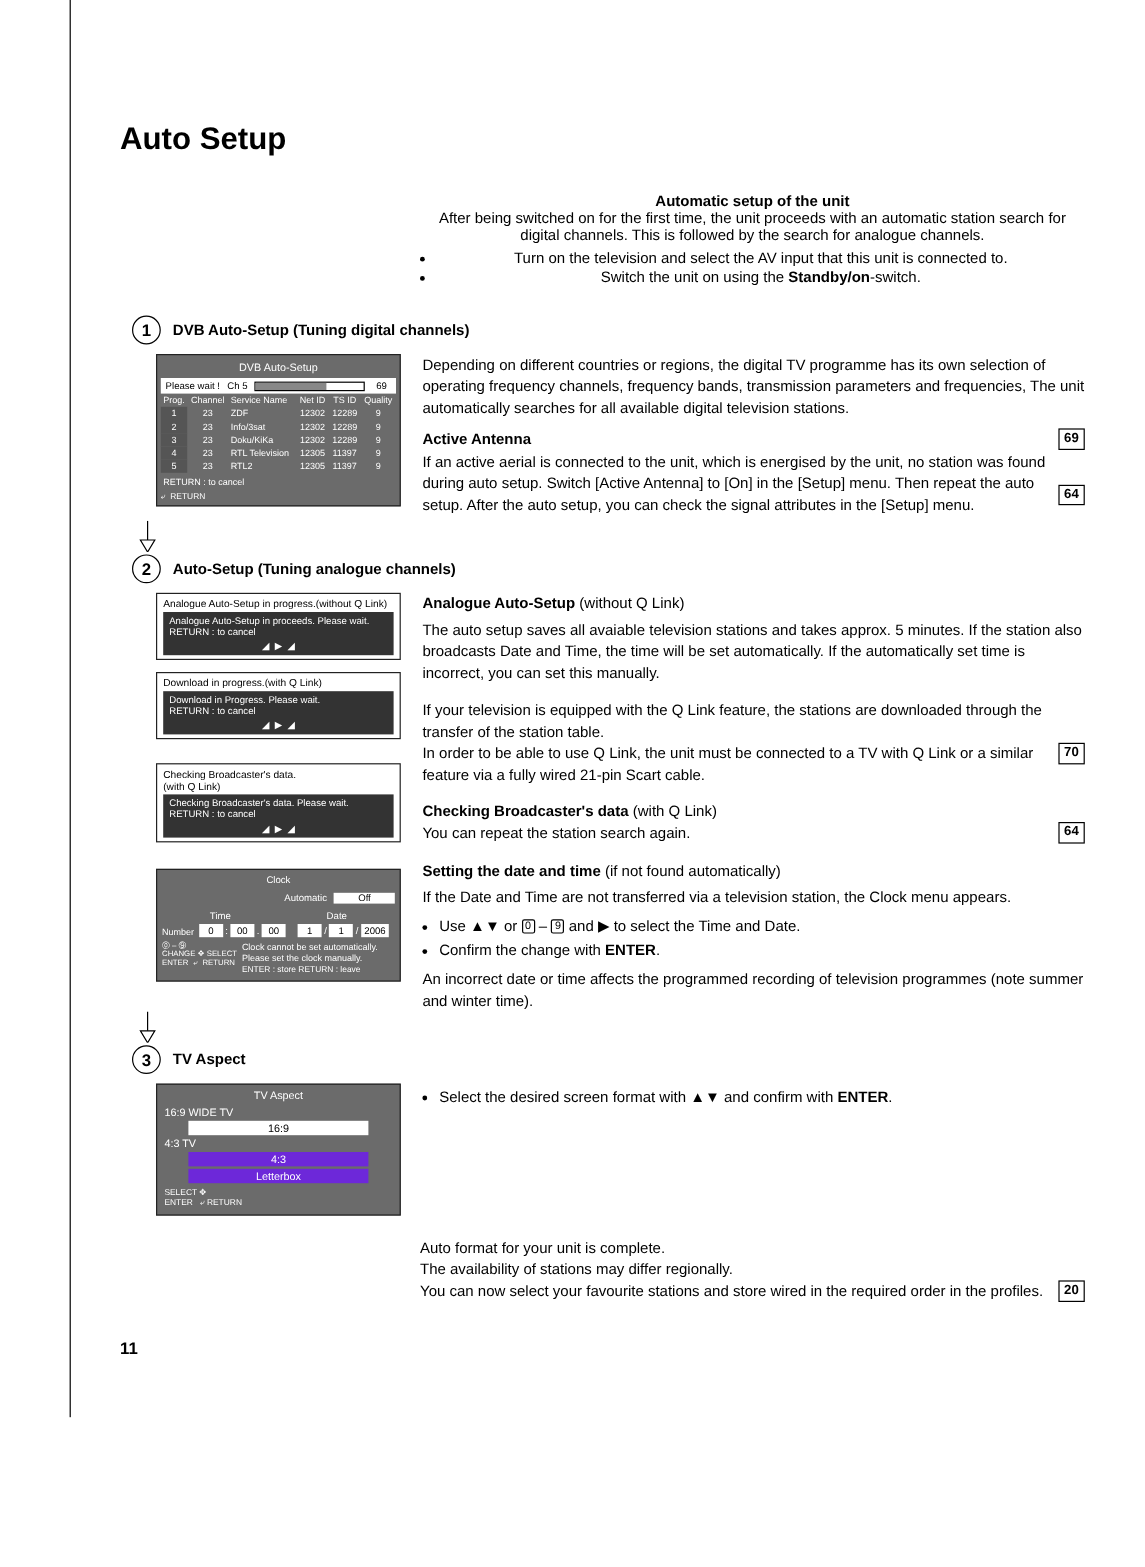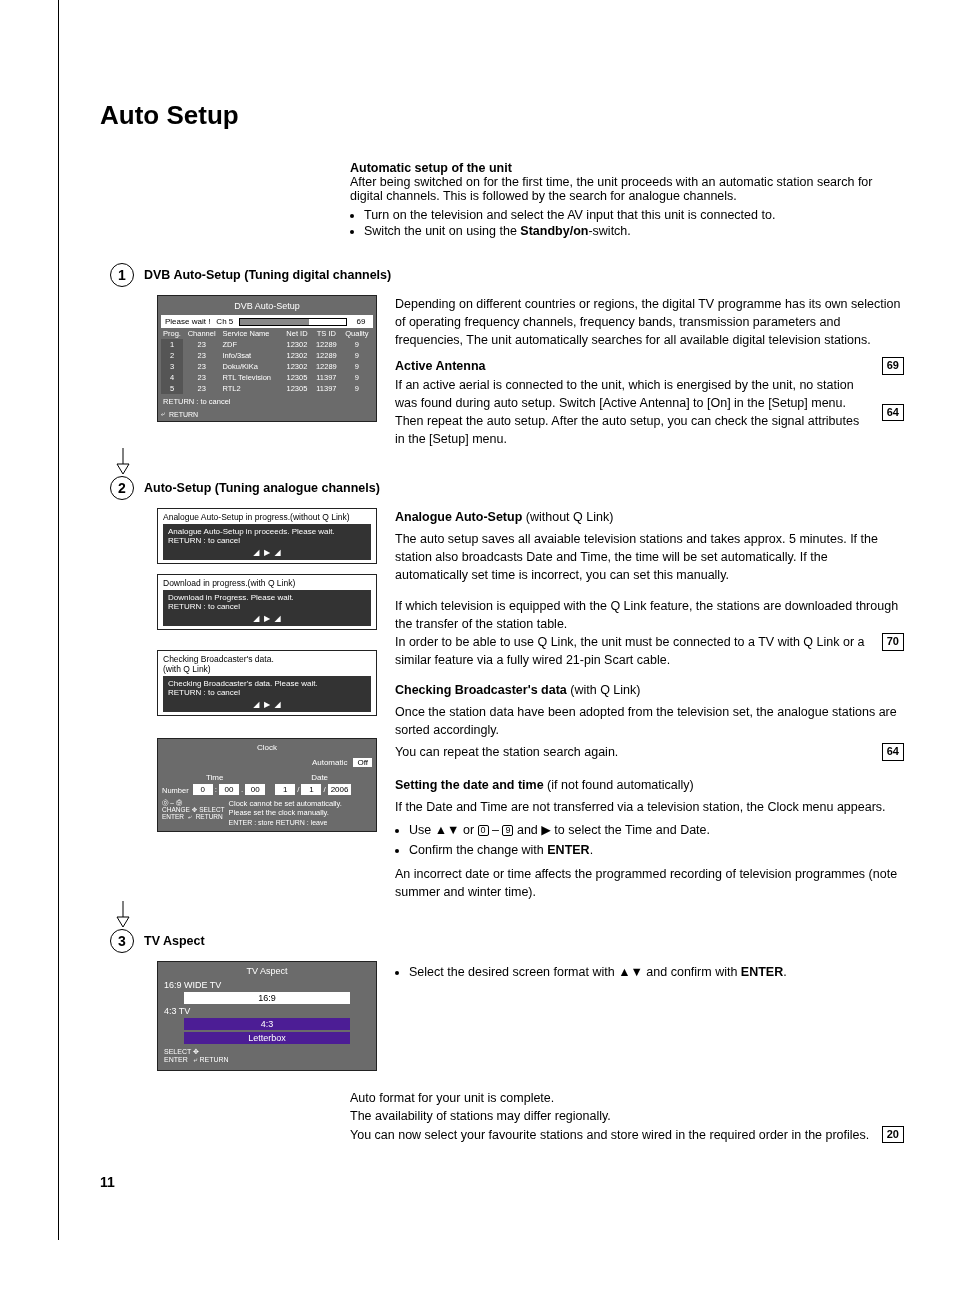--- a/index.html
+++ b/index.html
@@ -25,20 +25,21 @@
     background: #000;
   }
   .title {
     font-size: 26px;
     font-weight: bold;
     margin-bottom: 30px;
   }
   .intro {
     margin-left: 250px;
     margin-bottom: 25px;
+    text-align: center;
   }
   .bold { font-weight: bold; }
   .bullet-list { margin: 5px 0 0 0; padding-left: 14px; }
   .bullet-list li { margin: 2px 0; }
   .step-row {
     position: relative;
     margin-bottom: 18px;
   }
   .step-head {
     display: flex;
@@ -58,24 +59,23 @@
     font-size: 14px;
     flex-shrink: 0;
     margin-left: 10px;
   }
   .step-content {
     display: flex;
     gap: 18px;
     margin-left: 30px;
   }
   .osd-col {
-    width: 220px;
+    width: 204px;
     flex-shrink: 0;
     font-size: 8px;
-    margin-left: 27px;
   }
   .text-col { flex: 1; line-height: 1.45; }
   
   .osd {
     border: 1px solid #222;
     background: #6b6b6b;
     color: #fff;
     margin-bottom: 12px;
     padding: 3px;
     font-size: 8px;
@@ -155,36 +155,36 @@
   }
   .clock-osd {
     border: 1px solid #222;
     background: #6b6b6b;
     color: #fff;
     padding: 4px;
     font-size: 8px;
   }
   .clock-osd .hdr { text-align: center; margin-bottom: 6px; }
   .clock-osd .auto-row { display: flex; justify-content: flex-end; gap: 6px; margin-bottom: 6px; }
-  .clock-osd .auto-row .offbox { background: #fff; color: #000; padding: 0 4px; }
+  .clock-osd .auto-row .offbox { background: #fff; color: #000; padding: 0 20px; }
   .clock-osd .labels { display: flex; justify-content: space-around; }
   .clock-osd .vals { display: flex; align-items: center; gap: 2px; justify-content: center; margin: 2px 0 4px 0; }
   .clock-osd .vals .seg { background: #fff; color: #000; padding: 1px 3px; min-width: 14px; text-align: center; }
   .clock-osd .msg { font-size: 7.5px; line-height: 1.2; }
   .clock-osd .bot { font-size: 7px; margin-top: 2px; }
   .aspect-osd {
     border: 1px solid #222;
     background: #6b6b6b;
     color: #fff;
     padding: 4px 6px 6px 6px;
     font-size: 9px;
   }
   .aspect-osd .hdr { text-align: center; margin-bottom: 4px; }
   .aspect-osd .lbl { margin: 2px 0; }
-  .aspect-osd .opt { text-align: center; background: #4c1d95; margin: 2px 20px; padding: 1px 0; }
+  .aspect-osd .opt { text-align: center; background: #6d28d9; margin: 2px 20px; padding: 1px 0; }
   .aspect-osd .opt.sel { background: #fff; color: #000; }
   .aspect-osd .bot { font-size: 7px; margin-top: 4px; }
   .sub-h { font-weight: bold; margin-top: 8px; }
   .pageref {
     display: inline-block;
     border: 1px solid #000;
     padding: 0 4px;
     font-size: 11px;
     font-weight: bold;
     vertical-align: middle;
@@ -408,28 +408,27 @@
               <div class="bot">ENTER : store    RETURN : leave</div>
             </div>
           </div>
         </div>
       </div>
 
       <div class="text-col">
         <div><span class="bold">Analogue Auto-Setup</span><span> (without Q Link)</span></div>
         <div style="margin:4px 0 12px 0;">The auto setup saves all avaiable television stations and takes approx. 5 minutes. If the station also broadcasts Date and Time, the time will be set automatically. If the automatically set time is incorrect, you can set this manually.</div>
 
-        <div>If which television is equipped with the Q Link feature, the stations are downloaded through the transfer of the station table.</div>
+        <div>If your television is equipped with the Q Link feature, the stations are downloaded through the transfer of the station table.</div>
         <div>
           <span class="pageref pageref-r">70</span>
           <span>In order to be able to use Q Link, the unit must be connected to a TV with Q Link or a similar feature via a fully wired 21-pin Scart cable.</span>
         </div>
 
         <div style="margin-top:12px;"><span class="bold">Checking Broadcaster's data</span><span> (with Q Link)</span></div>
-        <div style="margin:4px 0;">Once the station data have been adopted from the television set, the analogue stations are sorted accordingly.</div>
         <div>
           <span class="pageref pageref-r">64</span>
           <span>You can repeat the station search again.</span>
         </div>
 
         <div style="margin-top:14px;"><span class="bold">Setting the date and time</span><span> (if not found automatically)</span></div>
         <div style="margin:4px 0;">If the Date and Time are not transferred via a television station, the Clock menu appears.</div>
         <ul class="bullet-list">
           <li>
             <span>Use </span><span class="glyph">▲▼</span><span> or </span><span class="key-icon">0</span><span> – </span><span class="key-icon">9</span><span> and </span><span class="glyph">▶</span><span> to select the Time and Date.</span>

